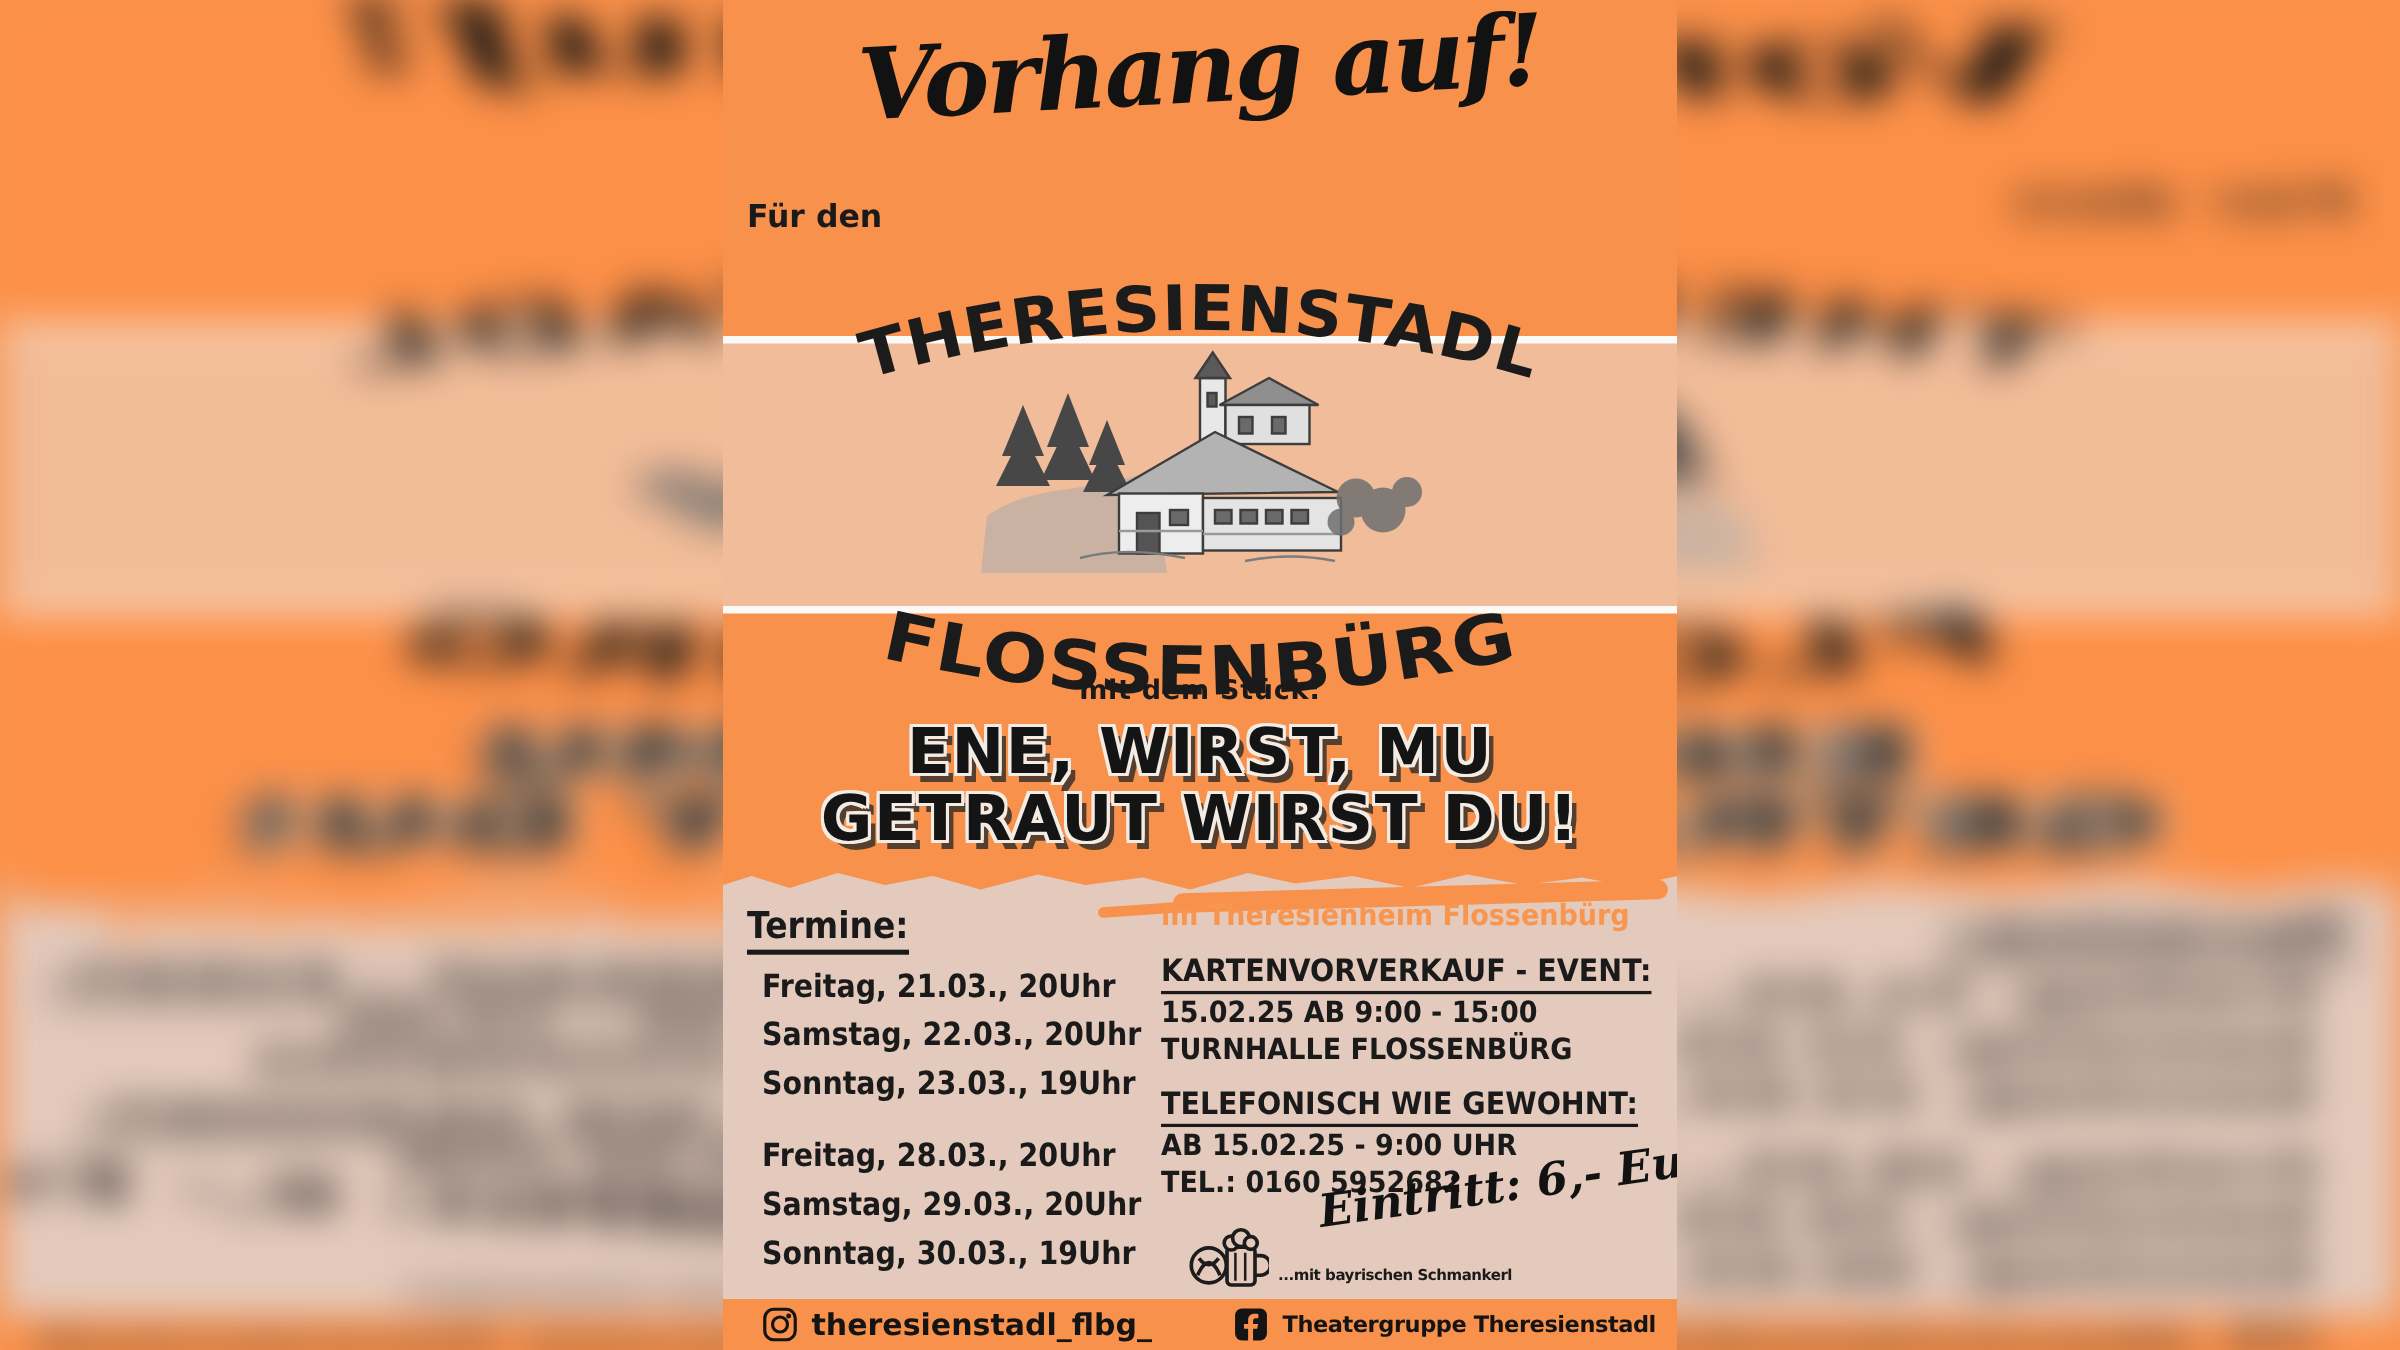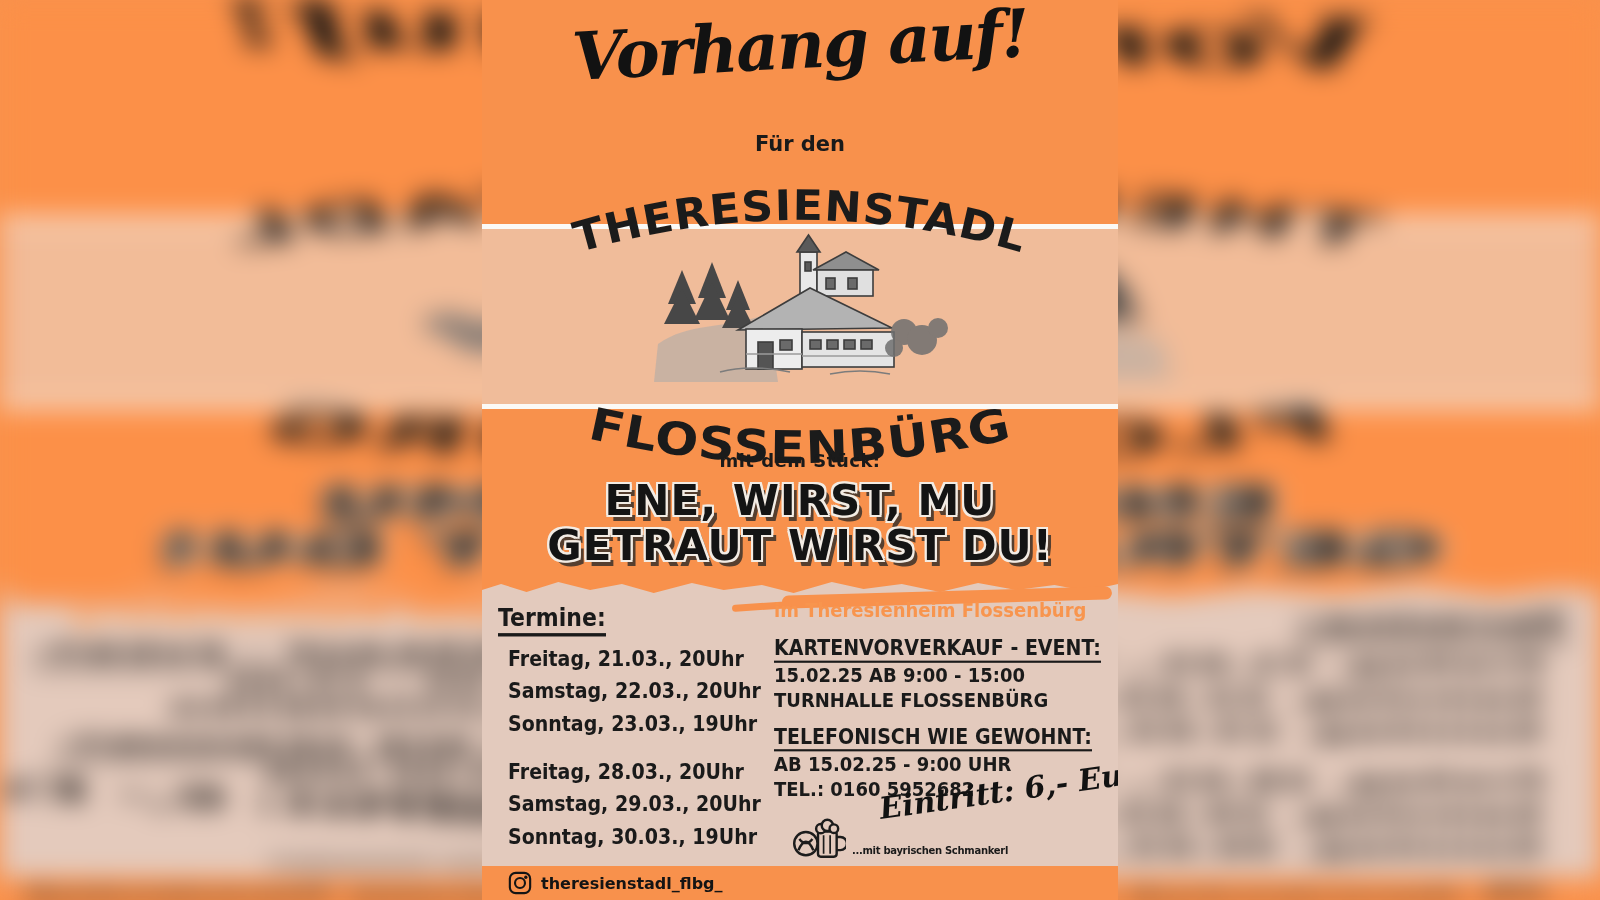--- a/index.html
+++ b/index.html
@@ -16,21 +16,21 @@
   .bg-layer .poster{left:50%;top:0;transform:translateX(-50%) scale(-2.55,1.03);transform-origin:center center;}
 
   
   .poster{position:absolute;left:482px;top:0;width:636px;height:900px;background:var(--orange);overflow:hidden;z-index:2;}
 
   .band-white{position:absolute;left:0;top:224px;width:636px;height:185px;background:var(--white-line);}
   .band-light{position:absolute;left:0;top:229px;width:636px;height:175px;background:var(--light-band);}
 
   .script{font-family:"DejaVu Serif","Liberation Serif",serif;font-style:italic;font-weight:bold;color:#121212;}
   .script-title{position:absolute;left:0;top:6px;width:100%;text-align:center;font-size:66px;letter-spacing:-2px;transform:rotate(-3deg);}
-  .fur-den{position:absolute;left:0;top:132px;width:100%;text-align:center;font-size:21px;font-weight:bold;color:var(--ink);}
+  .fur-den{position:absolute;left:16px;top:132px;width:100%;font-size:21px;font-weight:bold;color:var(--ink);}
 
   .arch{position:absolute;left:0;width:636px;height:120px;overflow:visible;}
   .arch-top{top:148px;}
   .arch-bottom{top:375px;}
   .arch text{font-family:"DejaVu Sans",sans-serif;font-weight:bold;fill:#1b1b1b;}
 
   .illustration{position:absolute;left:168px;top:232px;width:300px;height:150px;}
 
   .mit-stueck{position:absolute;left:0;top:450px;width:100%;text-align:center;font-size:18px;font-weight:bold;color:var(--ink);letter-spacing:.5px;}
 
@@ -55,21 +55,21 @@
   .info-line{font-size:18px;font-weight:bold;line-height:23px;white-space:nowrap;}
 
   .eintritt{position:absolute;left:400px;top:791px;width:240px;font-size:30px;white-space:nowrap;transform:rotate(-8deg);transform-origin:left bottom;}
   .schmankerl-row{position:absolute;left:308px;top:816px;display:flex;align-items:flex-end;gap:6px;}
   .schmankerl{font-size:10px;font-weight:bold;letter-spacing:-.3px;color:var(--ink);padding-bottom:4px;white-space:nowrap;}
 
   .bottom-bar{position:absolute;left:0;top:866px;width:636px;height:34px;background:var(--orange);}
   .social{position:absolute;top:0;height:34px;display:flex;align-items:center;gap:9px;}
   .social-ig{left:26px;}
   .social-fb{left:340px;}
-  .social-label{font-size:16px;font-weight:bold;color:#141414;white-space:nowrap;}
+  .social-label{font-size:20px;font-weight:bold;color:#141414;white-space:nowrap;}
   .social-fb .social-label{font-size:15px;letter-spacing:-.3px;}
 </style>
 </head>
 <body>
 
 <div class="stage">
 
   <div class="bg-layer" id="bg-layer">
       <div class="poster">
 
@@ -316,16 +316,23 @@
 
     <div class="bottom-bar">
       <div class="social social-ig">
         <svg width="24" height="24" viewBox="0 0 26 26">
           <rect x="2" y="2" width="22" height="22" rx="6.5" fill="none" stroke="#141414" stroke-width="2.3"></rect>
           <circle cx="13" cy="13" r="5.4" fill="none" stroke="#141414" stroke-width="2.3"></circle>
           <circle cx="19.3" cy="6.8" r="1.8" fill="#141414"></circle>
         </svg>
         <div class="social-label">theresienstadl_flbg_</div>
       </div>
+      <div class="social social-fb">
+        <svg width="24" height="24" viewBox="0 0 26 26">
+          <rect x="1.5" y="1.5" width="23" height="23" rx="5" fill="#141414"></rect>
+          <path d="M14.5,25 v-9 h3 l0.6-3.4 h-3.6 v-2.2 c0,-1.1 0.5,-1.9 2,-1.9 h1.8 V5.4 c-0.4,-0.1-1.6,-0.2-2.8,-0.2 c-2.8,0-4.6,1.6-4.6,4.6 v2.8 h-3 V16 h3 v9 Z" fill="#f8914c"></path>
+        </svg>
+        <div class="social-label">Theatergruppe Theresienstadl</div>
+      </div>
     </div>
 
   </div>
 </div>
 
 </body></html>

